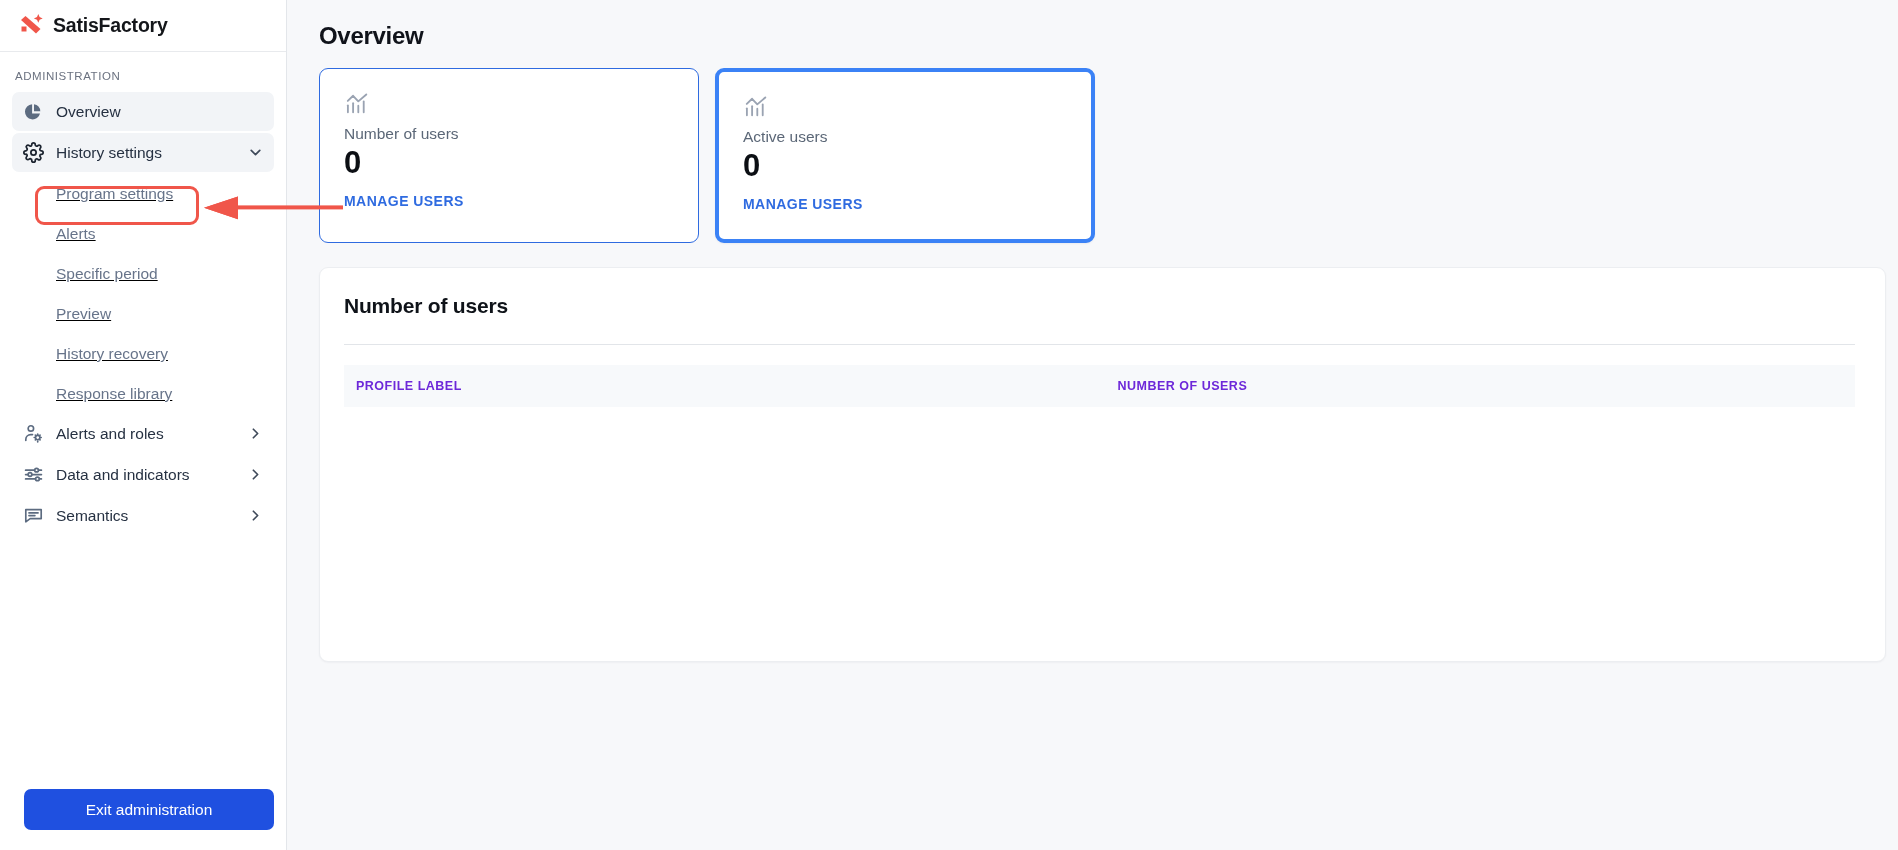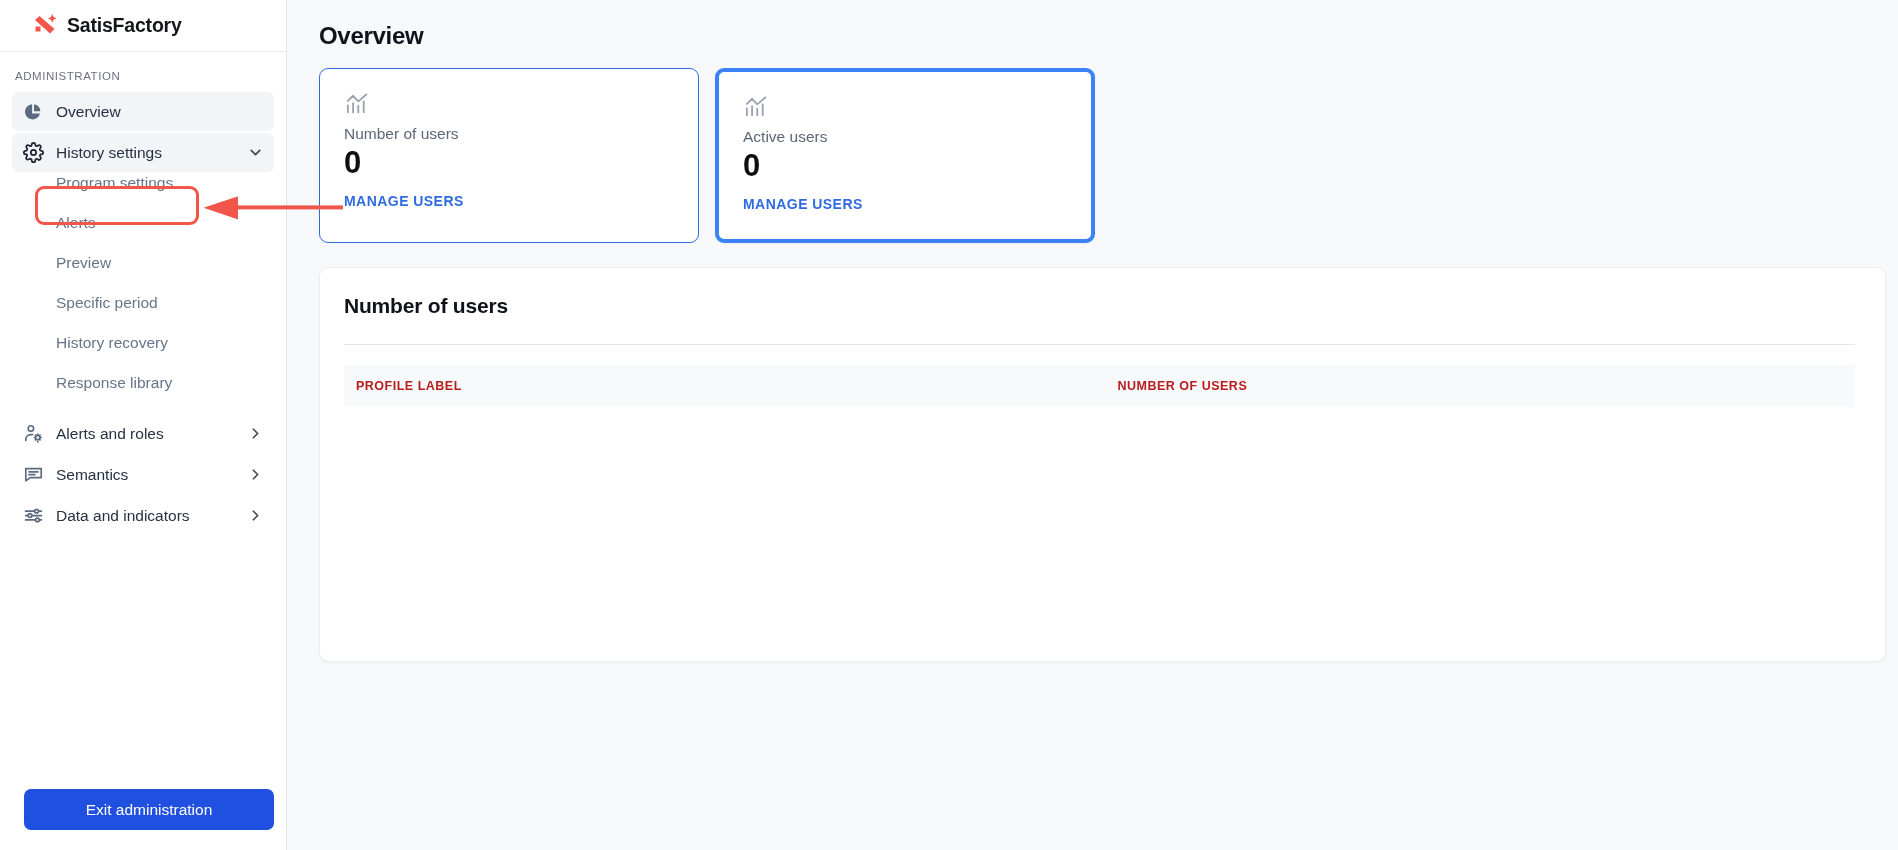--- a/index.html
+++ b/index.html
@@ -29,21 +29,21 @@
     border-right: 1px solid #e3e6ea;
     flex: 0 0 287px;
     display: flex;
     flex-direction: column;
   }
 
   .brand {
     height: 52px;
     display: flex;
     align-items: center;
-    padding-left: 30px;
+    padding-left: 16px;
     border-bottom: 1px solid #e8eaed;
     flex: 0 0 52px;
   }
   .brand-logo {
     width: 30px;
     height: 30px;
     position: relative;
     flex: 0 0 30px;
   }
   .brand-name {
@@ -100,24 +100,26 @@
     width: 18px;
     height: 18px;
     display: flex;
     align-items: center;
     justify-content: center;
     color: #4a5568;
   }
 
   .subnav-item {
     display: flex;
+    align-items: center;
     height: 40px;
     padding-left: 44px;
     cursor: pointer;
     border-radius: 6px;
+    text-decoration: underline;
   }
   .subnav-label {
     font-size: 15.5px;
     color: #67748a;
     white-space: nowrap;
   }
 
   .sidebar-footer {
     padding: 0 12px 20px 24px;
     flex: 0 0 auto;
@@ -218,21 +220,21 @@
     border-collapse: collapse;
     table-layout: fixed;
   }
   table.data-table thead th {
     background: #f7f9fb;
     height: 42px;
     text-align: left;
     font-size: 12.5px;
     font-weight: bold;
     letter-spacing: 0.5px;
-    color: #b91c1c;
+    color: #6d28d9;
     text-transform: uppercase;
     padding: 0 0 0 12px;
   }
   table.data-table thead th.col-2 { padding-left: 18px; }
   .table-empty { height: 170px; }
 
   
   .annotation-layer {
     position: absolute;
     left: 0; top: 0;
@@ -302,78 +304,78 @@
       </div>
 
       <div>
         <div class="subnav-item">
           <span class="subnav-label">Program settings</span>
         </div>
         <div class="subnav-item">
           <span class="subnav-label">Alerts</span>
         </div>
         <div class="subnav-item">
+          <span class="subnav-label">Specific period</span>
+        </div>
+        <div class="subnav-item">
           <span class="subnav-label">Preview</span>
-        </div>
-        <div class="subnav-item">
-          <span class="subnav-label">Specific period</span>
         </div>
         <div class="subnav-item">
           <span class="subnav-label">History recovery</span>
         </div>
         <div class="subnav-item">
           <span class="subnav-label">Response library</span>
         </div>
       </div>
 
       <div class="nav-item">
         <span class="nav-icon">
           <svg width="21" height="21" viewBox="0 0 24 24" fill="none" stroke="#5c6b80" stroke-width="1.9" stroke-linecap="round" stroke-linejoin="round">
             <circle cx="9" cy="6.2" r="3.1"></circle>
             <path d="M3.2 20v-1.2a5.6 5.6 0 015.6-5.6h2.1"></path>
             <circle cx="16.8" cy="16.6" r="2.5"></circle>
             <path d="M16.8 12.6v1M16.8 20.6v1M12.8 16.6h1M19.8 16.6h1M14.1 13.9l.7.7M18.8 18.6l.7.7M19.5 13.9l-.7.7M14.8 18.6l-.7.7"></path>
           </svg>
         </span>
         <span class="nav-label">Alerts and roles</span>
-        <span class="nav-chevron">
-          <svg width="17" height="17" viewBox="0 0 24 24" fill="none" stroke="#3f4a5a" stroke-width="2.4" stroke-linecap="round" stroke-linejoin="round">
-            <polyline points="9 6 15 12 9 18"></polyline>
-          </svg>
-        </span>
-      </div>
-
-      <div class="nav-item">
-        <span class="nav-icon">
-          <svg width="21" height="21" viewBox="0 0 24 24" fill="none" stroke="#5c6b80" stroke-width="1.9" stroke-linecap="round" stroke-linejoin="round">
-            <path d="M3.2 5.2h17.6v10.4H8.2l-5 3.6z"></path>
-            <line x1="6.8" y1="9" x2="17.2" y2="9"></line>
-            <line x1="6.8" y1="12.2" x2="13.6" y2="12.2"></line>
-          </svg>
-        </span>
-        <span class="nav-label">Semantics</span>
         <span class="nav-chevron">
           <svg width="17" height="17" viewBox="0 0 24 24" fill="none" stroke="#3f4a5a" stroke-width="2.4" stroke-linecap="round" stroke-linejoin="round">
             <polyline points="9 6 15 12 9 18"></polyline>
           </svg>
         </span>
       </div>
 
       <div class="nav-item">
         <span class="nav-icon">
           <svg width="21" height="21" viewBox="0 0 24 24" fill="none" stroke="#5c6b80" stroke-width="2" stroke-linecap="round">
             <line x1="3" y1="7" x2="21" y2="7"></line>
             <line x1="3" y1="12" x2="21" y2="12"></line>
             <line x1="3" y1="17" x2="21" y2="17"></line>
             <circle cx="15.5" cy="7" r="2.1" fill="#ffffff"></circle>
             <circle cx="8" cy="12" r="2.1" fill="#ffffff"></circle>
             <circle cx="16.5" cy="17" r="2.1" fill="#ffffff"></circle>
           </svg>
         </span>
         <span class="nav-label">Data and indicators</span>
+        <span class="nav-chevron">
+          <svg width="17" height="17" viewBox="0 0 24 24" fill="none" stroke="#3f4a5a" stroke-width="2.4" stroke-linecap="round" stroke-linejoin="round">
+            <polyline points="9 6 15 12 9 18"></polyline>
+          </svg>
+        </span>
+      </div>
+
+      <div class="nav-item">
+        <span class="nav-icon">
+          <svg width="21" height="21" viewBox="0 0 24 24" fill="none" stroke="#5c6b80" stroke-width="1.9" stroke-linecap="round" stroke-linejoin="round">
+            <path d="M3.2 5.2h17.6v10.4H8.2l-5 3.6z"></path>
+            <line x1="6.8" y1="9" x2="17.2" y2="9"></line>
+            <line x1="6.8" y1="12.2" x2="13.6" y2="12.2"></line>
+          </svg>
+        </span>
+        <span class="nav-label">Semantics</span>
         <span class="nav-chevron">
           <svg width="17" height="17" viewBox="0 0 24 24" fill="none" stroke="#3f4a5a" stroke-width="2.4" stroke-linecap="round" stroke-linejoin="round">
             <polyline points="9 6 15 12 9 18"></polyline>
           </svg>
         </span>
       </div>
 
     </nav>
 
     <div class="sidebar-footer">

